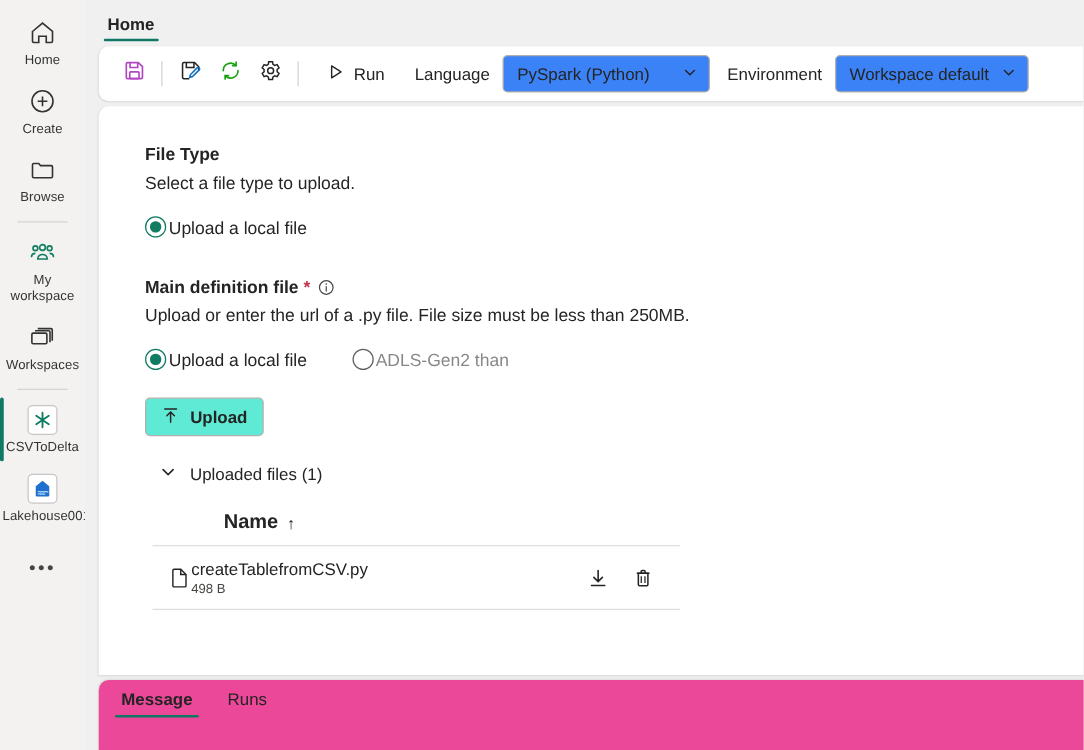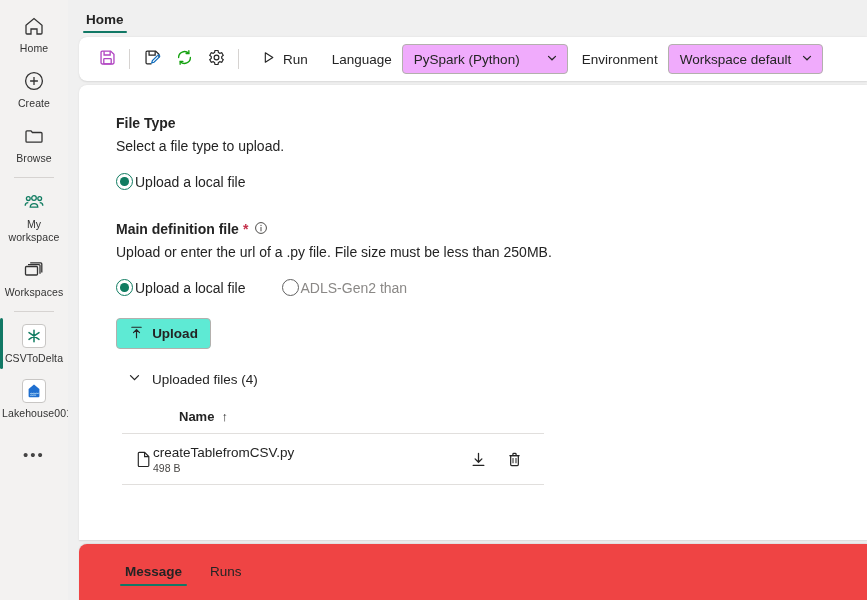--- a/index.html
+++ b/index.html
@@ -86,37 +86,37 @@
   .tb-div { width: 1px; height: 20px; background: #d6d3d1; margin: 0 6px; }
   .tb-run {
     display: flex; align-items: center; gap: 7px;
     padding: 0 10px; height: 30px; border-radius: 4px; cursor: pointer;
     font-size: 13.5px; color: #242424;
   }
   .tb-label { font-size: 13.5px; color: #242424; margin: 0 10px 0 14px; white-space: nowrap; }
   .tb-select {
     height: 30px; min-width: 158px; border: 1px solid #b3b0ad; border-radius: 4px;
     display: flex; align-items: center; justify-content: space-between;
-    padding: 0 9px 0 11px; font-size: 13.5px; color: #242424; background: #f0abfc;
+    padding: 0 9px 0 11px; font-size: 13.5px; color: #242424; background: #3b82f6;
     cursor: pointer; gap: 10px;
   }
   .chev { display: inline-block; }
 
   .content {
     position: absolute; left: 11px; top: 85px; right: 0; bottom: 60px;
     background: #fff;
     border-top-left-radius: 8px;
     box-shadow: 0 0.6px 1.8px rgba(0,0,0,0.10);
     overflow: hidden;
   }
   .inner { padding: 30px 0 0 37px; }
 
   .sec-title {
     font-size: 14px; font-weight: bold; color: #242424; margin-bottom: 5px;
-    display: flex; align-items: flex-start; gap: 4px;
+    display: flex; align-items: flex-end; gap: 4px;
   }
   .req { color: #c4314b; font-weight: bold; font-size: 14px; }
   .sec-desc { font-size: 14px; color: #242424; line-height: 20px; }
 
   .radio-row { display: flex; align-items: center; gap: 36px; margin-top: 17px; }
   .radio { display: flex; align-items: center; gap: 2px; cursor: pointer; }
   .rbox {
     width: 17px; height: 17px; border-radius: 50%; border: 1.4px solid #616161;
     display: flex; align-items: center; justify-content: center; background: #fff;
   }
@@ -132,37 +132,37 @@
     font-size: 13.5px; font-weight: bold; color: #242424; cursor: pointer;
   }
 
   .disclosure {
     margin-top: 22px; display: flex; align-items: center; gap: 11px;
     font-size: 13.5px; color: #242424; cursor: pointer; margin-left: 12px;
   }
 
   .filetable { margin-top: 22px; margin-left: 6px; width: 422px; }
   .th-row { padding: 0 0 9px 13px; display: flex; align-items: center; gap: 7px; }
-  .th { font-size: 13px; font-weight: bold; color: #242424; padding-left: 44px; }
+  .th { font-size: 16px; font-weight: bold; color: #242424; padding-left: 44px; }
   .sortarrow { font-size: 13px; color: #242424; }
   .tr {
     border-top: 1px solid #e1dfdd; border-bottom: 1px solid #e1dfdd;
     height: 52px; display: flex; align-items: center; padding: 0 13px;
   }
   .fname { font-size: 13.5px; color: #242424; line-height: 17px; }
   .fsize { font-size: 10.5px; color: #484644; line-height: 14px; }
   .row-actions { margin-left: auto; display: flex; align-items: center; gap: 18px; padding-right: 8px; }
   .act { width: 18px; height: 18px; cursor: pointer; display: flex; align-items: center; justify-content: center; }
 
   .bottompanel {
     position: absolute; left: 11px; bottom: 0; right: 0; height: 56px;
-    background: #ef4444;
+    background: #ec4899;
     border-top-left-radius: 8px; border-top-right-radius: 0;
     box-shadow: 0 -0.6px 1.8px rgba(0,0,0,0.08);
-    display: flex; align-items: center; padding-left: 36px; gap: 8px;
+    display: flex; align-items: flex-start; padding-left: 8px; gap: 8px;
   }
   .btab {
     font-size: 13.5px; color: #242424; padding: 8px 10px 9px 10px;
     position: relative; cursor: pointer;
   }
   .btab.active { font-weight: bold; }
   .btab.active::after {
     content: ""; position: absolute; left: 5px; right: 5px; bottom: 2px;
     height: 2.5px; background: #117865; border-radius: 2px;
   }
@@ -396,21 +396,21 @@
             </span>
             <span>Upload</span>
           </div>
 
           <div class="disclosure">
             <span>
               <svg width="13" height="13" viewBox="0 0 12 12" fill="none" stroke="#242424" stroke-width="1.2" stroke-linecap="round">
                 <path d="M2.3 4.3 6 8l3.7-3.7"></path>
               </svg>
             </span>
-            <span>Uploaded files (4)</span>
+            <span>Uploaded files (1)</span>
           </div>
 
           <div class="filetable">
             <div class="th-row">
               <span class="th">Name</span>
               <span class="sortarrow">↑</span>
             </div>
             <div class="tr">
               <span style="display:flex;">
                 <svg width="18" height="18" viewBox="0 0 18 18" fill="none" stroke="#242424" stroke-width="1.15">

